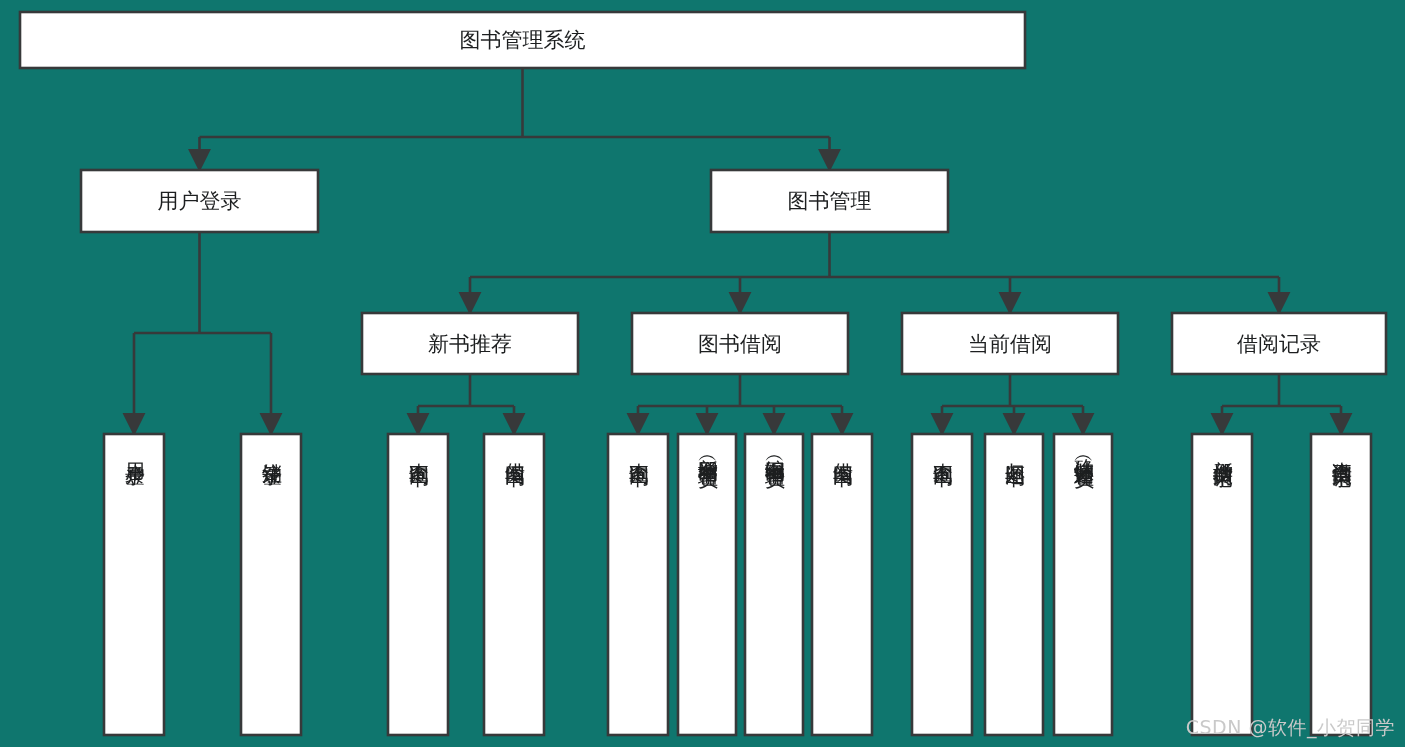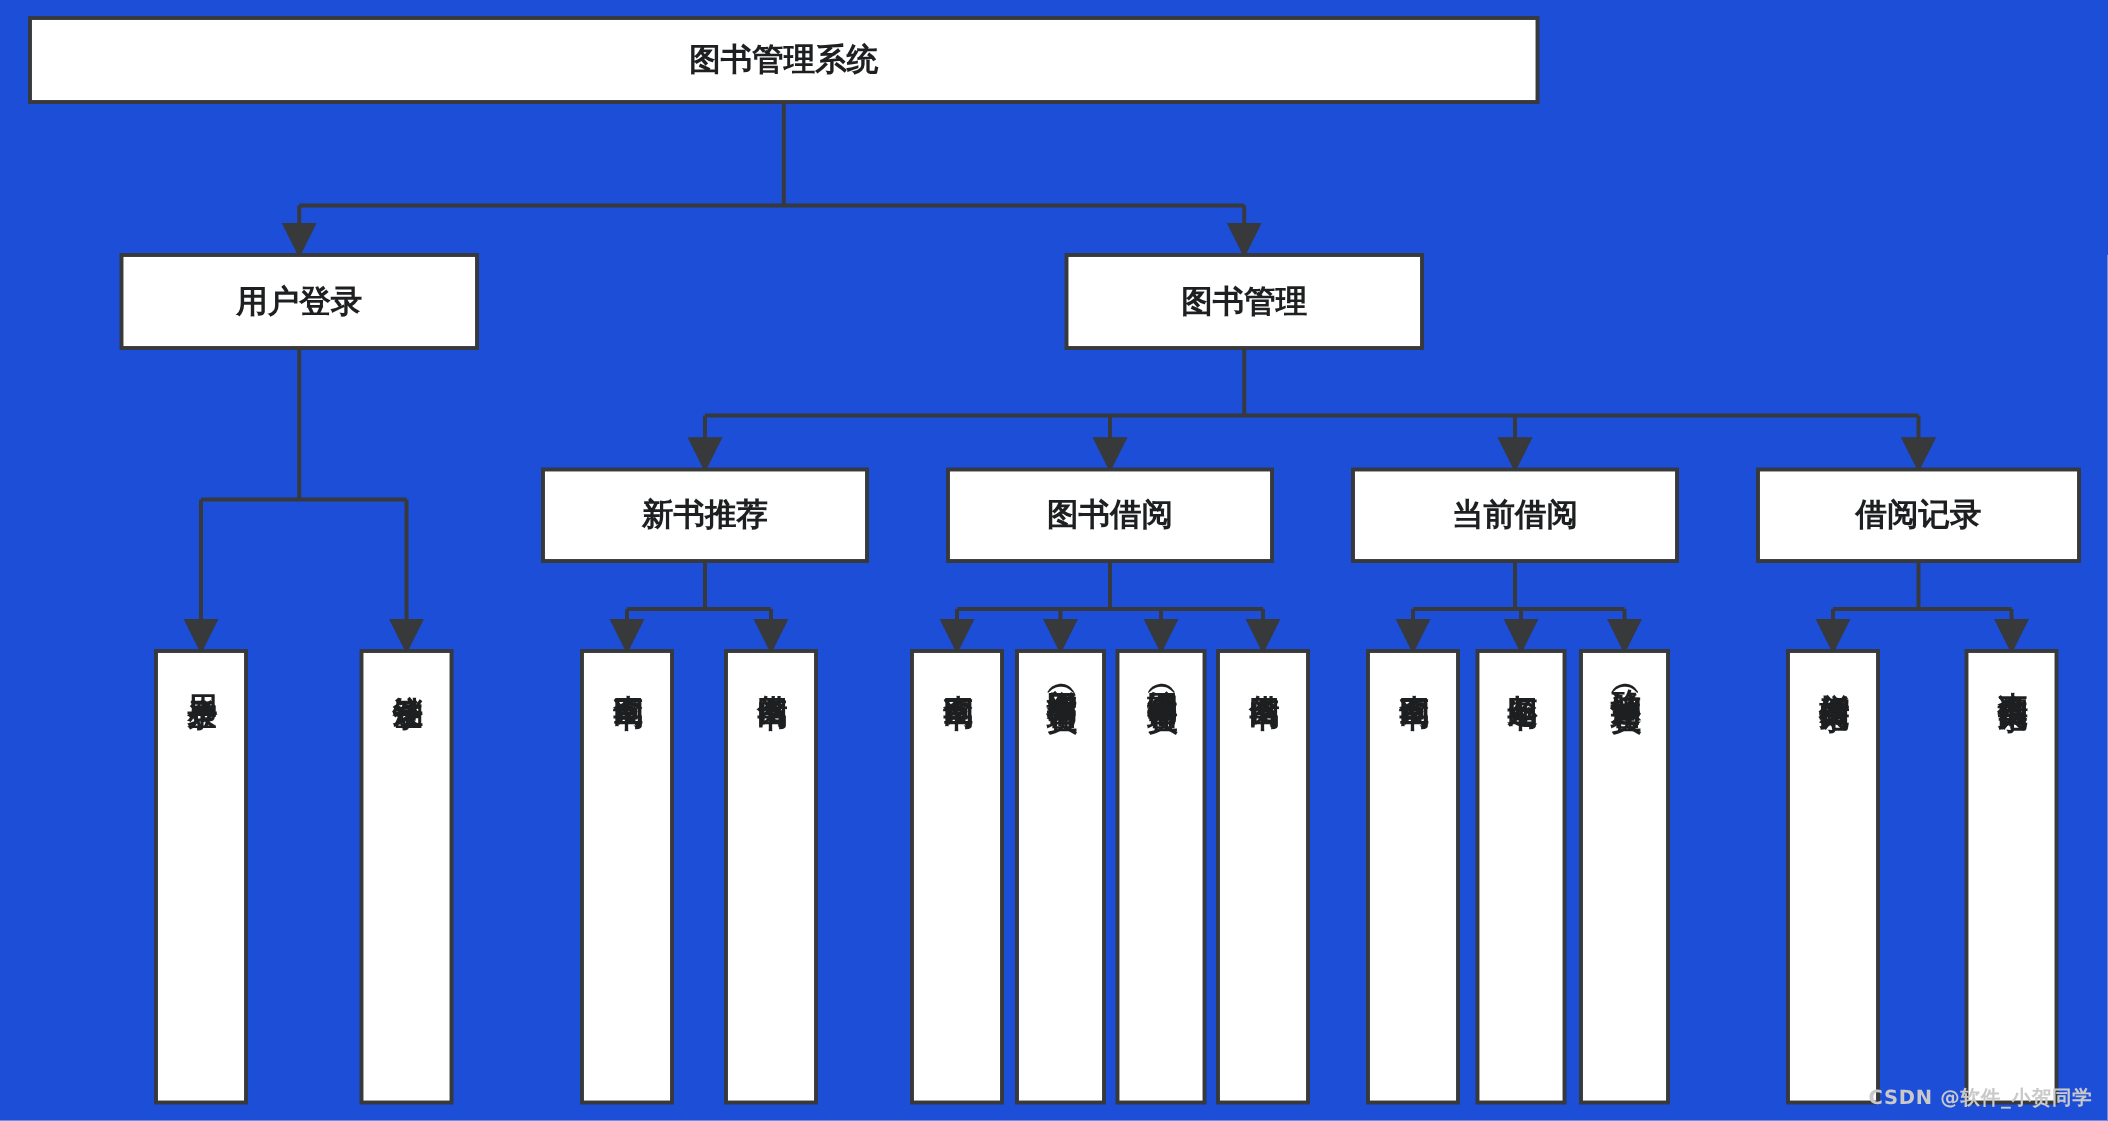--- a/index.html
+++ b/index.html
@@ -11,22 +11,21 @@
   body {
     width: 1405px;
     height: 747px;
     font-family: "DejaVu Sans", "Liberation Sans", sans-serif;
     overflow: hidden;
   }
   #diagram-root {
     position: relative;
     width: 1405px;
     height: 747px;
-    background: #1d4ed8;
-    font-weight: bold;
+    background: #0f766e;
   }
   svg#tree-svg {
     position: absolute;
     left: 0;
     top: 0;
     width: 1405px;
     height: 747px;
     display: block;
   }
   .node-rect {
@@ -55,21 +54,21 @@
   }
   .arrow-head {
     fill: #37393a;
     stroke: none;
   }
   .watermark {
     position: absolute;
     right: 10px;
     bottom: 6px;
     color: #c9c9c9;
-    font-size: 13px;
+    font-size: 19px;
     font-family: "DejaVu Sans", "Liberation Sans", sans-serif;
     white-space: nowrap;
     pointer-events: none;
     letter-spacing: 0.5px;
   }
 </style>
 </head>
 <body>
 
 <div id="diagram-root">

